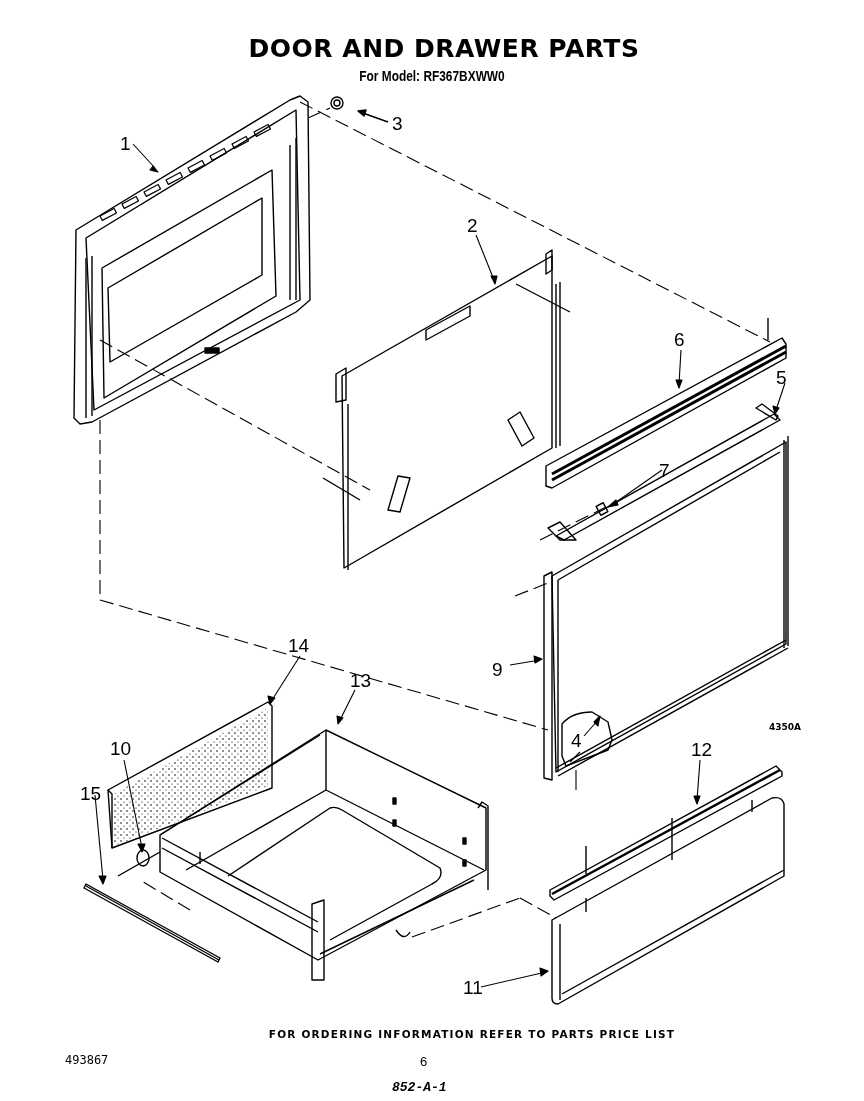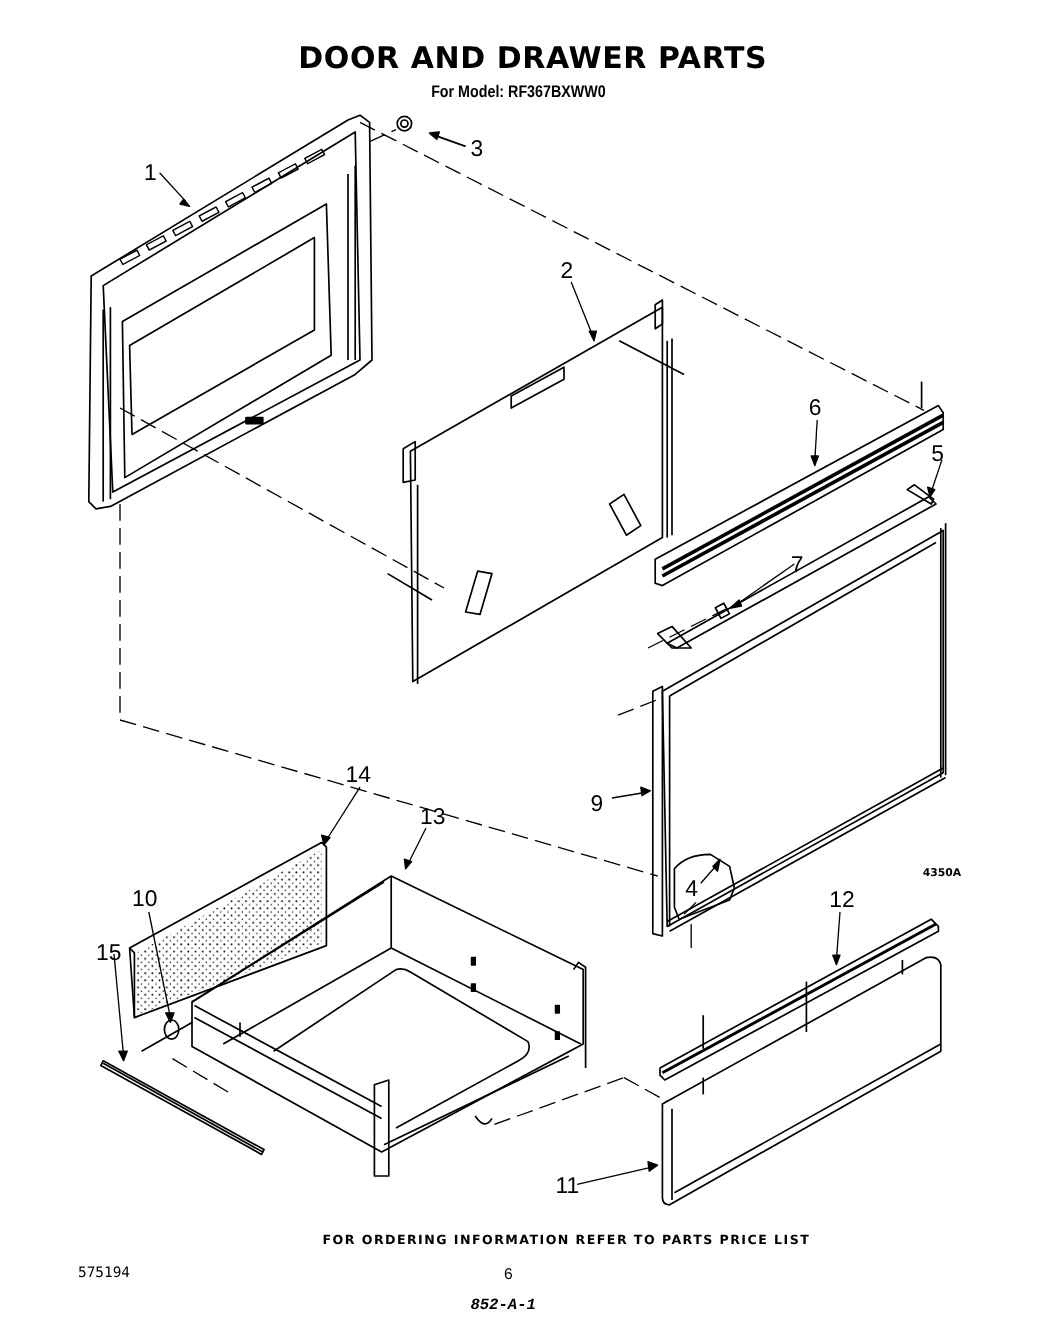--- a/index.html
+++ b/index.html
@@ -209,15 +209,15 @@
     <text class="callout" x="463" y="994">11</text>
     <text class="callout" x="691" y="756">12</text>
     <text class="callout" x="350" y="687">13</text>
     <text class="callout" x="288" y="652">14</text>
     <text class="callout" x="80" y="800">15</text>
     <text class="figcode" x="769" y="730">4350A</text>
   </g>
 </svg>
 
 <div class="footer-note">FOR ORDERING INFORMATION REFER TO PARTS PRICE LIST</div>
-<div class="docnum">575194</div>
+<div class="docnum">493867</div>
 <div class="pagenum">6</div>
 <div class="handnote">852-A-1</div>
 
 </body></html>

